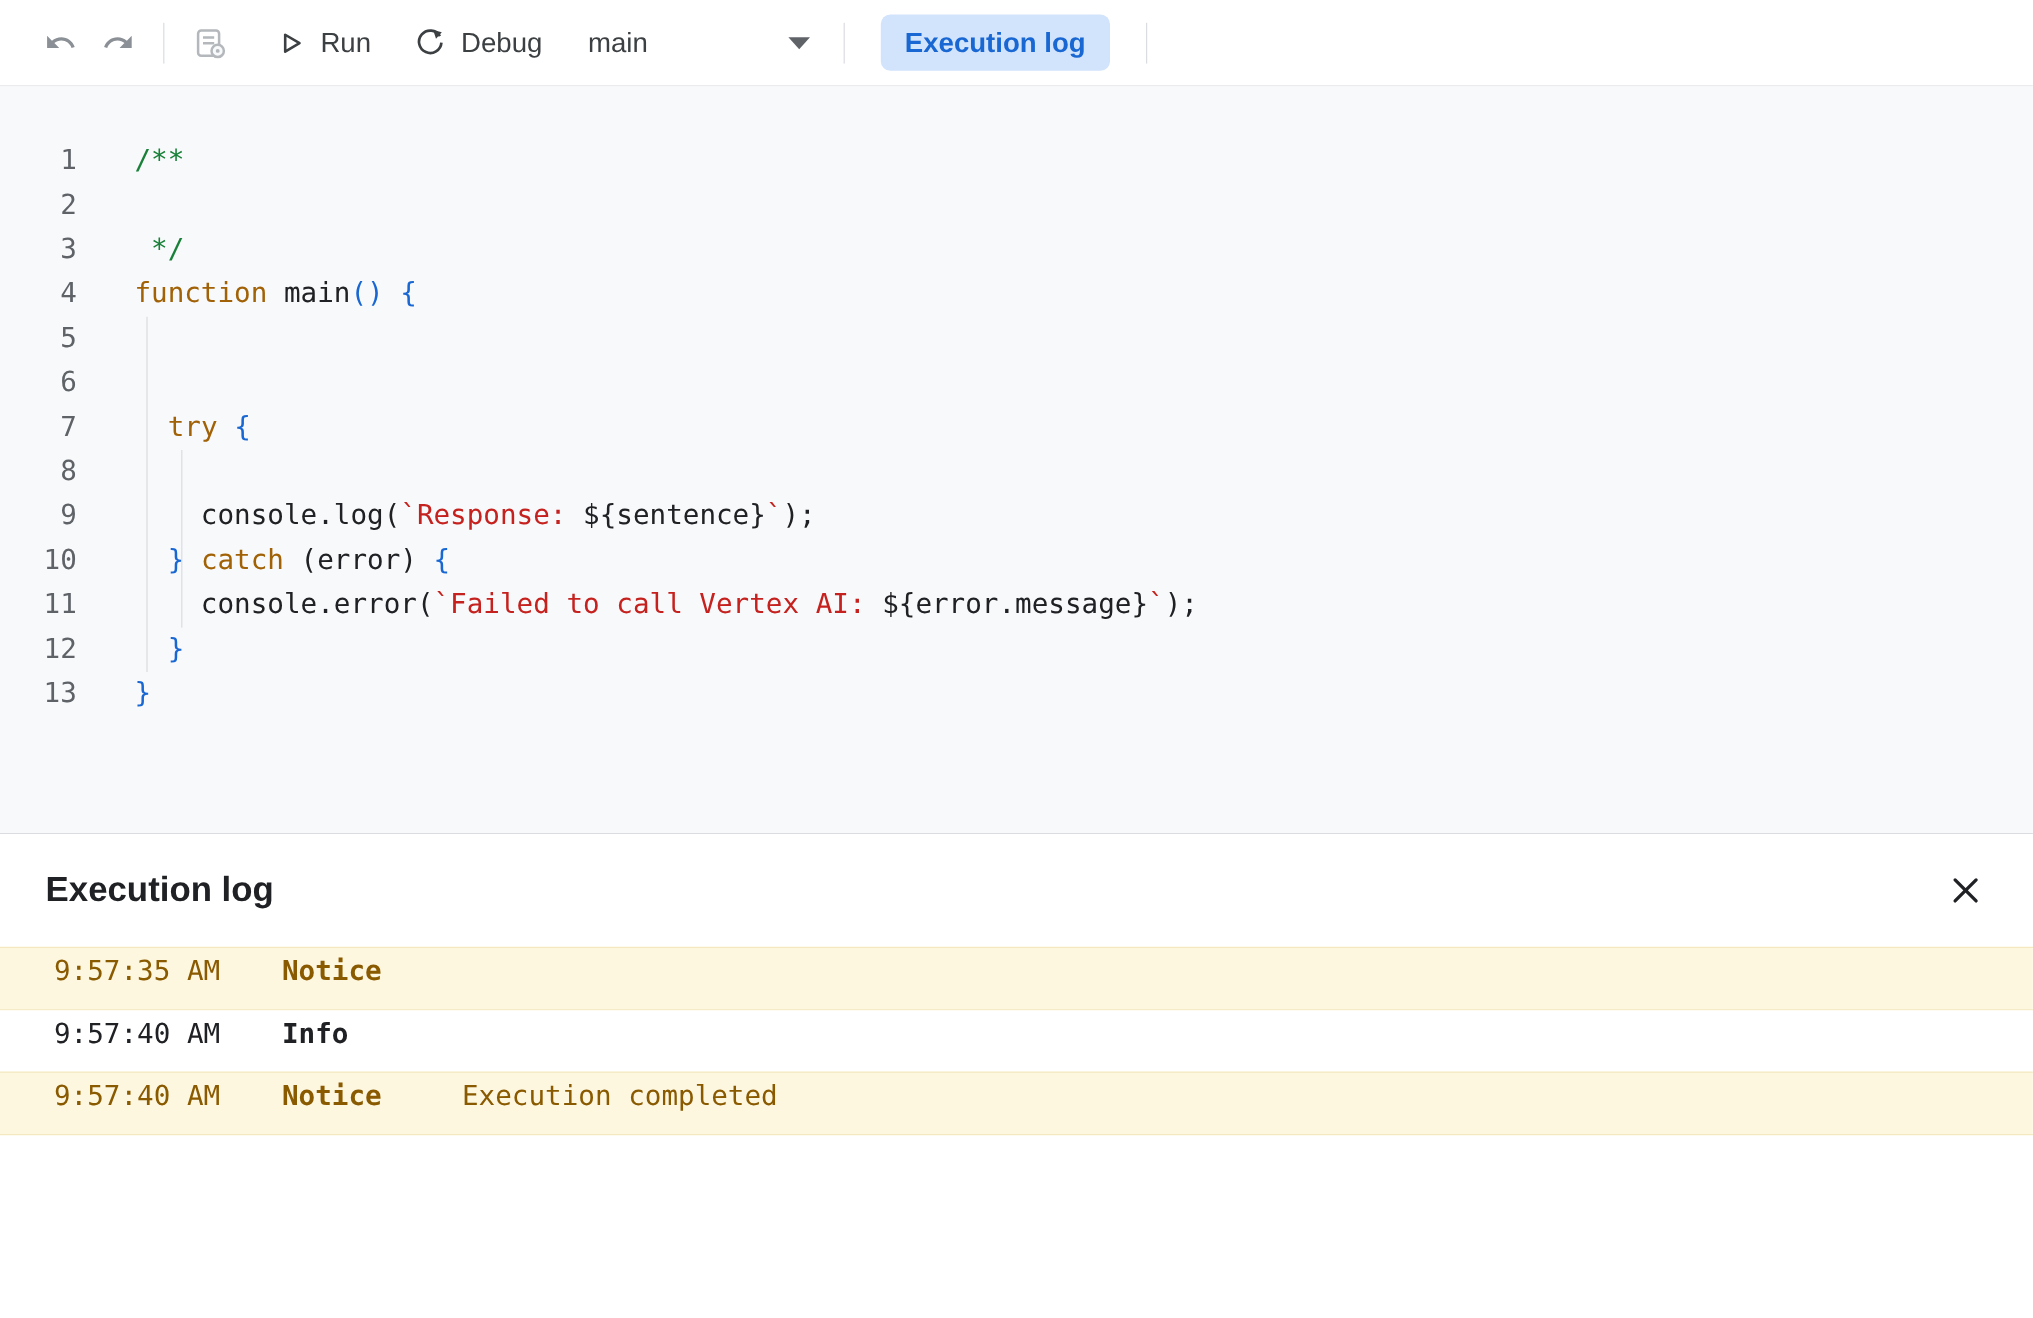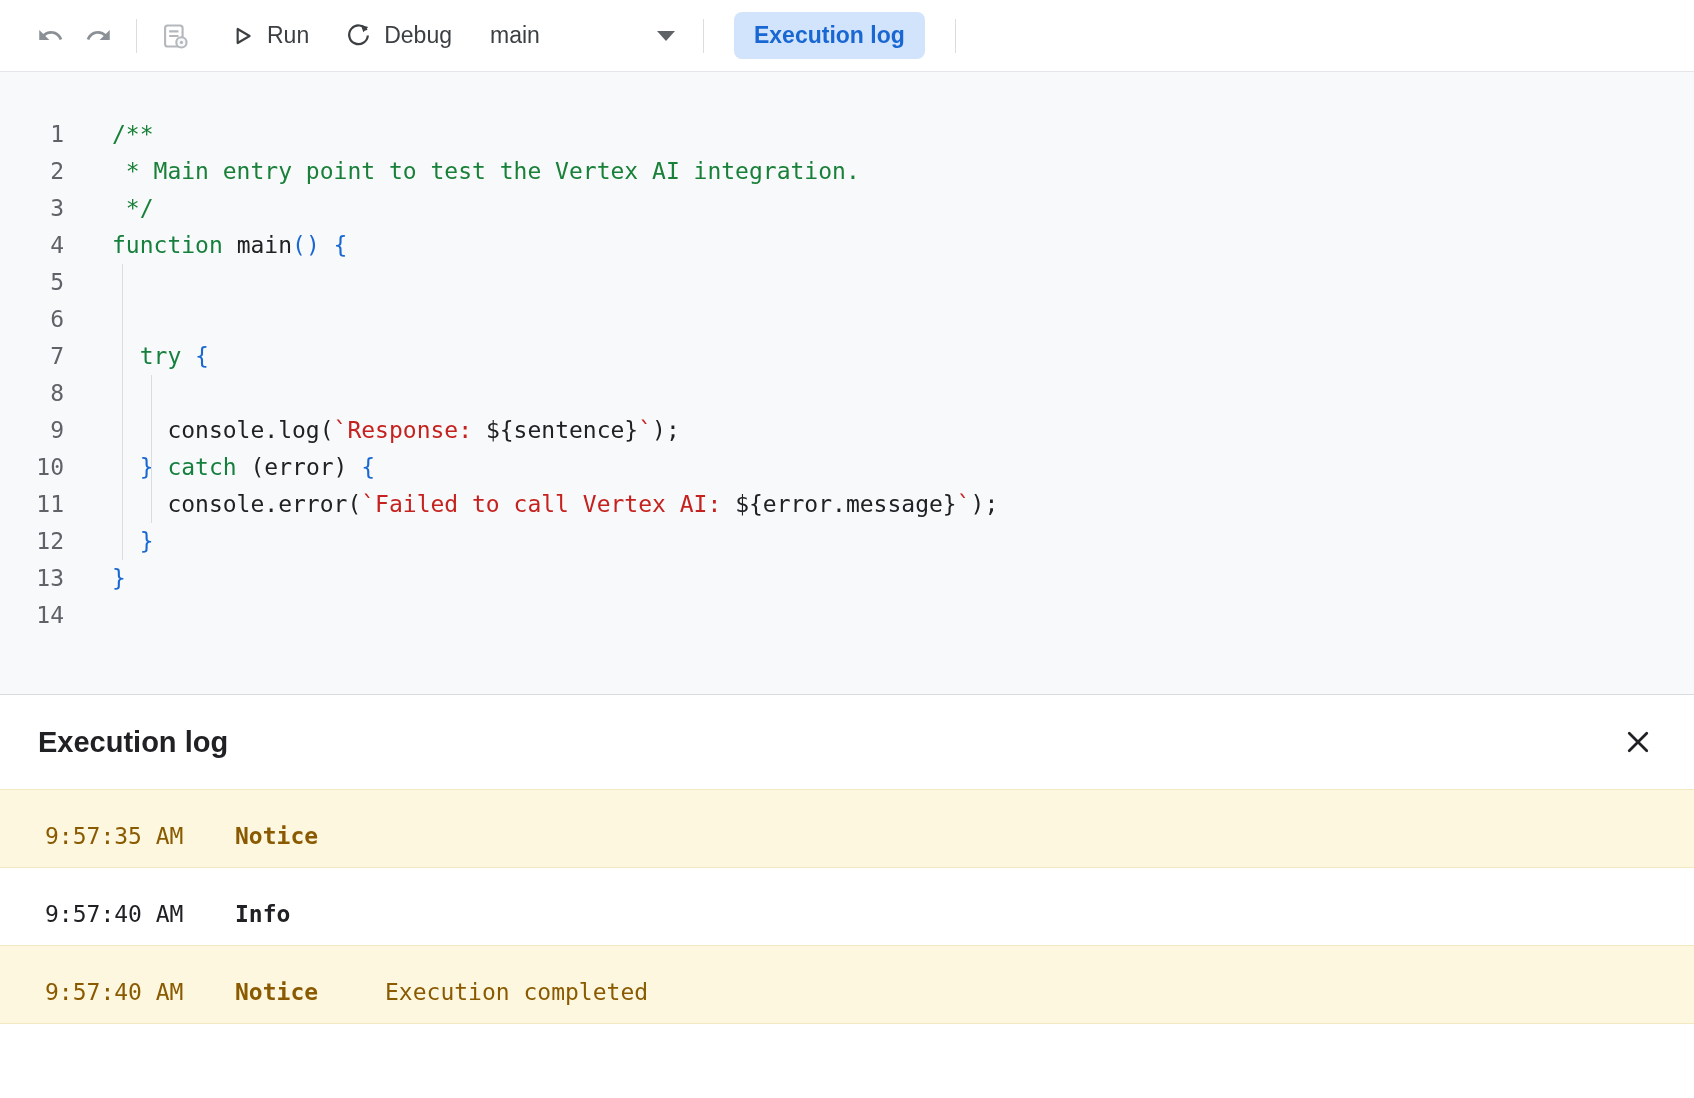--- a/index.html
+++ b/index.html
@@ -47,21 +47,21 @@
     padding-top: 44px; overflow: hidden;
     font-family: "DejaVu Sans Mono", monospace;
     font-size: 23px; line-height: 37px;
   }
   .code-line { display: flex; height: 37px; }
   .gutter {
     width: 64px; flex: none; text-align: right; color: #5f6368;
     user-select: none;
   }
   .code-text { margin-left: 48px; white-space: pre; }
-  .tk-kw { color: #15803d; }
+  .tk-kw { color: #a16207; }
   .tk-pn { color: #1967d2; }
   .tk-pl { color: #202124; }
   .tk-str { color: #c5221f; }
   .tk-com { color: #188038; }
   .indent-guide { position: absolute; width: 1px; background: #dadce0; }
   .guide-1 { left: 122px; top: 192px; height: 296px; }
   .guide-2 { left: 151px; top: 303px; height: 148px; }
 
   
   .log-panel { border-top: 1px solid #dadce0; background: #fff; }
@@ -69,21 +69,21 @@
     height: 94px; display: flex; align-items: center; justify-content: space-between;
     padding: 0 34px 0 38px;
   }
   .log-title { font-size: 29px; font-weight: 700; color: #202124; }
   .close-btn { width: 44px; height: 44px; display: flex; align-items: center; justify-content: center; cursor: pointer; }
 
   .log-row {
     display: flex; align-items: flex-start;
     font-family: "DejaVu Sans Mono", monospace;
     font-size: 23px; line-height: 33px;
-    padding: 30px 130px 14px 45px;
+    padding: 4px 130px 14px 45px;
   }
   .log-row.notice {
     background: #fef7e0; color: #8a5a00;
     border-top: 1px solid #f3e8c0; border-bottom: 1px solid #f3e8c0;
   }
   .log-row.info { background: #ffffff; color: #202124; }
   .log-time { width: 190px; flex: none; }
   .log-type { width: 150px; flex: none; font-weight: bold; }
   .log-msg  { flex: 1; }
 </style>
@@ -146,21 +146,20 @@
   <div class="editor">
     <div class="indent-guide guide-1"></div>
     <div class="indent-guide guide-2"></div>
     <div id="code-lines">
         <div class="code-line">
           <span class="gutter">1</span>
           <span class="code-text"><span class="tk-com">/**</span></span>
         </div>
         <div class="code-line">
           <span class="gutter">2</span>
-          <span class="code-text"><span class="tk-com"> * Main entry point to test the Vertex AI integration.</span></span>
         </div>
         <div class="code-line">
           <span class="gutter">3</span>
           <span class="code-text"><span class="tk-com"> */</span></span>
         </div>
         <div class="code-line">
           <span class="gutter">4</span>
           <span class="code-text"><span class="tk-kw">function</span><span class="tk-pl"> main</span><span class="tk-pn">() {</span></span>
         </div>
         <div class="code-line">
@@ -189,24 +188,20 @@
           <span class="gutter">11</span>
           <span class="code-text"><span class="tk-pl">    console.error(</span><span class="tk-str">`Failed to call Vertex AI: </span><span class="tk-pl">${error.message}</span><span class="tk-str">`</span><span class="tk-pl">);</span></span>
         </div>
         <div class="code-line">
           <span class="gutter">12</span>
           <span class="code-text"><span class="tk-pl">  </span><span class="tk-pn">}</span></span>
         </div>
         <div class="code-line">
           <span class="gutter">13</span>
           <span class="code-text"><span class="tk-pn">}</span></span>
-        </div>
-        <div class="code-line">
-          <span class="gutter">14</span>
-          <span class="code-text"></span>
         </div>
       </div>
   </div>
 
   <div class="log-panel">
     <div class="log-header">
       <div class="log-title">Execution log</div>
       <div class="close-btn">
         <svg width="30" height="30" viewBox="0 0 24 24" fill="none" stroke="#202124" stroke-width="2.2" stroke-linecap="round">
           <path d="M5 5l14 14M19 5L5 19"></path>

